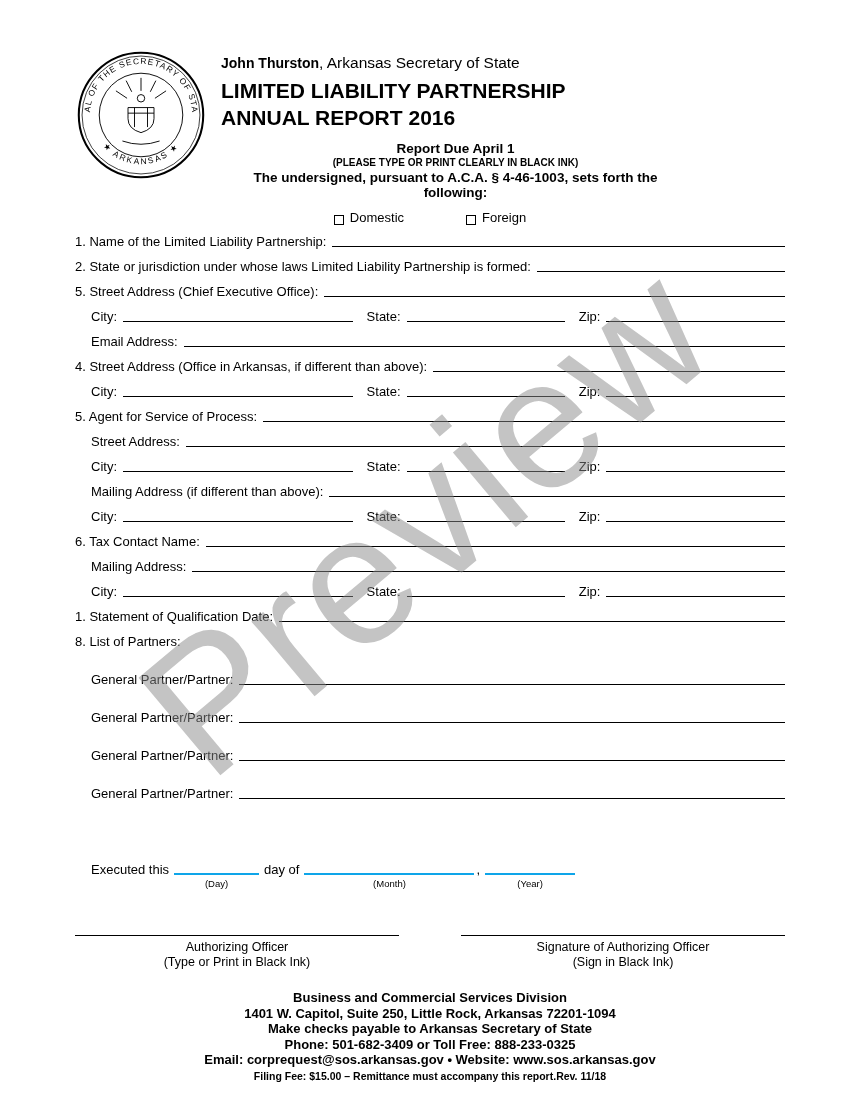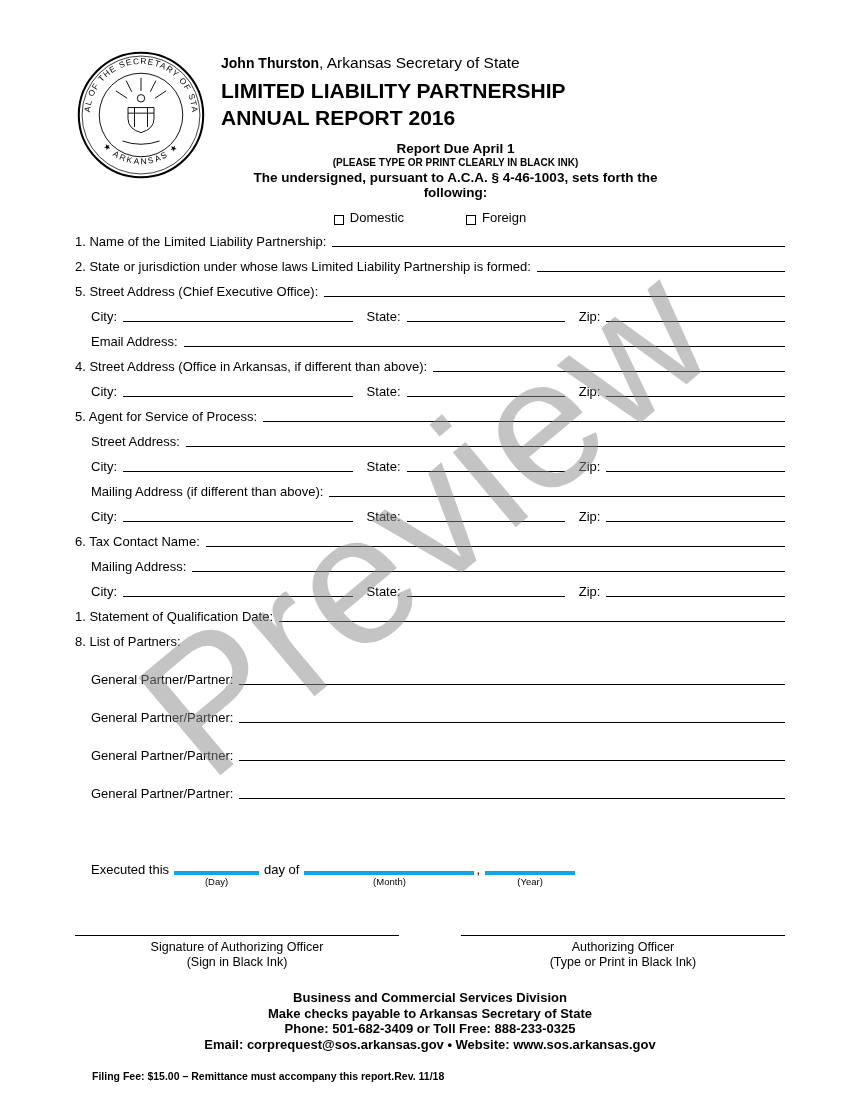--- a/index.html
+++ b/index.html
@@ -38,35 +38,35 @@
   .indent { padding-left: 16px; }
   .lbl { white-space: nowrap; }
   .lbl.after { margin-left: 14px; }
   .fill { flex: 1; border-bottom: 1px solid #000; height: 0; margin: 0 0 3px 6px; }
   .fill.city { flex: 225; }
   .fill.state { flex: 155; }
   .fill.zip { flex: 175; }
 
   
   .executed { display: flex; align-items: flex-end; margin-top: 60px; padding-left: 16px; font-size: 13px; line-height: 16px; }
-  .blank { position: relative; border-bottom: 4px solid #0ea5e9; height: 0; margin: 0 5px 3px 5px; }
+  .blank { position: relative; border-bottom: 2px solid #0ea5e9; height: 0; margin: 0 5px 3px 5px; }
   .blank .cap { position: absolute; top: 3px; left: 50%; transform: translateX(-50%); font-size: 9.5px; white-space: nowrap; }
   .b-day { width: 85px; } .b-month { width: 170px; } .b-year { width: 90px; }
   .comma { margin-left: -3px; }
 
   
   .sigs { display: flex; gap: 62px; margin-top: 44px; }
   .sig { flex: 1; text-align: center; font-size: 12.5px; line-height: 15px; }
   .sig .sline { border-bottom: 1px solid #000; height: 14px; margin-bottom: 4px; }
 
   
   .footer { text-align: center; font-weight: bold; font-size: 13px; line-height: 15.5px; margin-top: 20px; }
   .bottomrow { position: absolute; left: 75px; right: 65px; bottom: 18px;
-               display: flex; justify-content: flex-start;
-               font-size: 10.5px; font-weight: bold; margin-left: 17px; }
+               display: flex; justify-content: center;
+               font-size: 10.5px; font-weight: bold; }
 
   
   .watermark {
     position: absolute; left: -40px; top: 425px; width: 930px; height: 190px;
     line-height: 190px; text-align: center;
     transform: rotate(-40deg);
     font-size: 185px; letter-spacing: 2px;
     color: #8a8a8a; opacity: 0.5;
     pointer-events: none; user-select: none;
     font-family: "Liberation Sans", sans-serif;
@@ -255,32 +255,33 @@
     </span>
     <span class="lbl comma">,</span>
     <span class="blank b-year">
       <span class="cap">(Year)</span>
     </span>
   </div>
 
   <div class="sigs">
     <div class="sig">
       <div class="sline"></div>
+      <div>Authorizing Officer</div>
+      <div>(Type or Print in Black Ink)</div>
+    </div>
+    <div class="sig">
+      <div class="sline"></div>
       <div>Signature of Authorizing Officer</div>
       <div>(Sign in Black Ink)</div>
     </div>
-    <div class="sig">
-      <div class="sline"></div>
-      <div>Authorizing Officer</div>
-      <div>(Type or Print in Black Ink)</div>
-    </div>
   </div>
 
   <div class="footer">
     <div>Business and Commercial Services Division</div>
+    <div>1401 W. Capitol, Suite 250, Little Rock, Arkansas 72201-1094</div>
     <div>Make checks payable to Arkansas Secretary of State</div>
     <div>Phone: 501-682-3409 or Toll Free: 888-233-0325</div>
     <div>Email: corprequest@sos.arkansas.gov • Website: www.sos.arkansas.gov</div>
   </div>
 
   <div class="bottomrow">
     <span>Filing Fee: $15.00 – Remittance must accompany this report.</span>
     <span>Rev. 11/18</span>
   </div>
 

